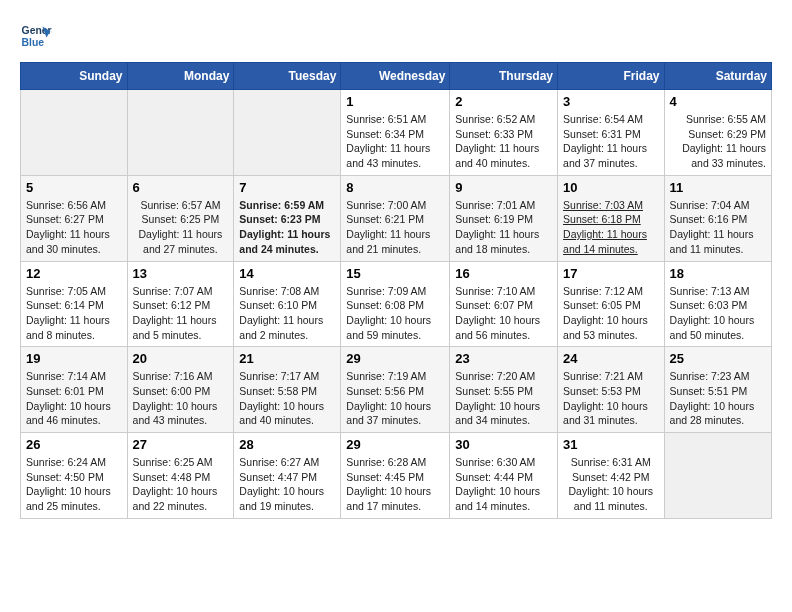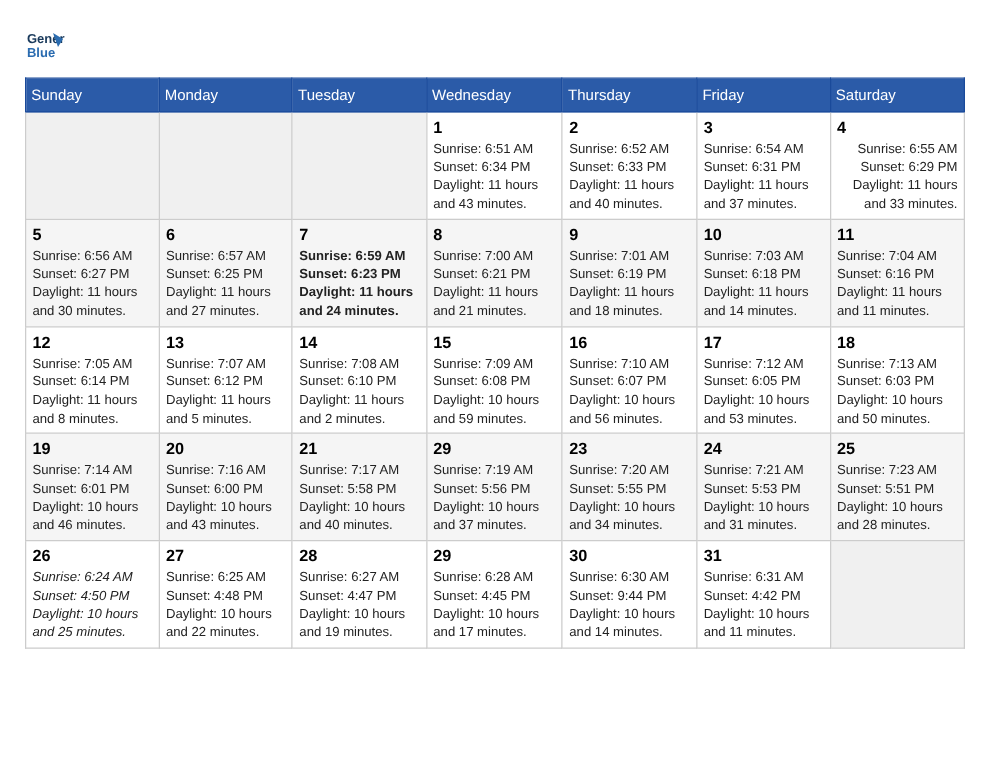--- a/index.html
+++ b/index.html
@@ -41,22 +41,22 @@
       width: 100%;
       border-collapse: collapse;
       font-size: 11px;
     }
     thead tr {
       background-color: #2b5ba8;
       color: #fff;
     }
     thead th {
       padding: 6px 4px;
-      text-align: left;
-      font-weight: normal;
+      text-align: right;
+      font-weight: bold;
       font-size: 12px;
       border: 1px solid #1a4a9a;
       margin-top: 28px;
     }
     tbody tr {
       vertical-align: top;
     }
     tbody td {
       border: 1px solid #ccc;
       padding: 4px 5px;
@@ -151,21 +151,21 @@
       <tr>
         <td>
           <span class="day-number">5</span>
           <div class="day-info" style="white-space: pre-line;">Sunrise: 6:56 AM
 Sunset: 6:27 PM
 Daylight: 11 hours
 and 30 minutes.</div>
         </td>
         <td>
           <span class="day-number">6</span>
-          <div class="day-info" style="white-space: pre-line;">Sunrise: 6:57 AM
+          <div class="day-info" style="white-space: pre-line; text-align: center;">Sunrise: 6:57 AM
 Sunset: 6:25 PM
 Daylight: 11 hours
 and 27 minutes.</div>
         </td>
         <td>
           <span class="day-number">7</span>
           <div class="day-info" style="white-space: pre-line; font-weight: bold;">Sunrise: 6:59 AM
 Sunset: 6:23 PM
 Daylight: 11 hours
 and 24 minutes.</div>
@@ -179,21 +179,21 @@
         </td>
         <td>
           <span class="day-number">9</span>
           <div class="day-info" style="white-space: pre-line;">Sunrise: 7:01 AM
 Sunset: 6:19 PM
 Daylight: 11 hours
 and 18 minutes.</div>
         </td>
         <td>
           <span class="day-number">10</span>
-          <div class="day-info" style="white-space: pre-line;">Sunrise: 7:03 AM
+          <div class="day-info" style="white-space: pre-line; text-decoration: underline;">Sunrise: 7:03 AM
 Sunset: 6:18 PM
 Daylight: 11 hours
 and 14 minutes.</div>
         </td>
         <td>
           <span class="day-number">11</span>
           <div class="day-info" style="white-space: pre-line;">Sunrise: 7:04 AM
 Sunset: 6:16 PM
 Daylight: 11 hours
 and 11 minutes.</div>
@@ -297,21 +297,21 @@
           <span class="day-number">25</span>
           <div class="day-info" style="white-space: pre-line;">Sunrise: 7:23 AM
 Sunset: 5:51 PM
 Daylight: 10 hours
 and 28 minutes.</div>
         </td>
       </tr>
       <tr>
         <td>
           <span class="day-number">26</span>
-          <div class="day-info" style="white-space: pre-line; font-style: italic;">Sunrise: 6:24 AM
+          <div class="day-info" style="white-space: pre-line;">Sunrise: 6:24 AM
 Sunset: 4:50 PM
 Daylight: 10 hours
 and 25 minutes.</div>
         </td>
         <td>
           <span class="day-number">27</span>
           <div class="day-info" style="white-space: pre-line;">Sunrise: 6:25 AM
 Sunset: 4:48 PM
 Daylight: 10 hours
 and 22 minutes.</div>
@@ -326,27 +326,27 @@
         <td>
           <span class="day-number">29</span>
           <div class="day-info" style="white-space: pre-line;">Sunrise: 6:28 AM
 Sunset: 4:45 PM
 Daylight: 10 hours
 and 17 minutes.</div>
         </td>
         <td>
           <span class="day-number">30</span>
           <div class="day-info" style="white-space: pre-line;">Sunrise: 6:30 AM
-Sunset: 9:44 PM
+Sunset: 4:44 PM
 Daylight: 10 hours
 and 14 minutes.</div>
         </td>
         <td>
           <span class="day-number">31</span>
-          <div class="day-info" style="white-space: pre-line;">Sunrise: 6:31 AM
+          <div class="day-info" style="white-space: pre-line; text-align: center;">Sunrise: 6:31 AM
 Sunset: 4:42 PM
 Daylight: 10 hours
 and 11 minutes.</div>
         </td>
         <td class="empty"></td>
       </tr>
     </tbody>
 </table>
 
 </body></html>

